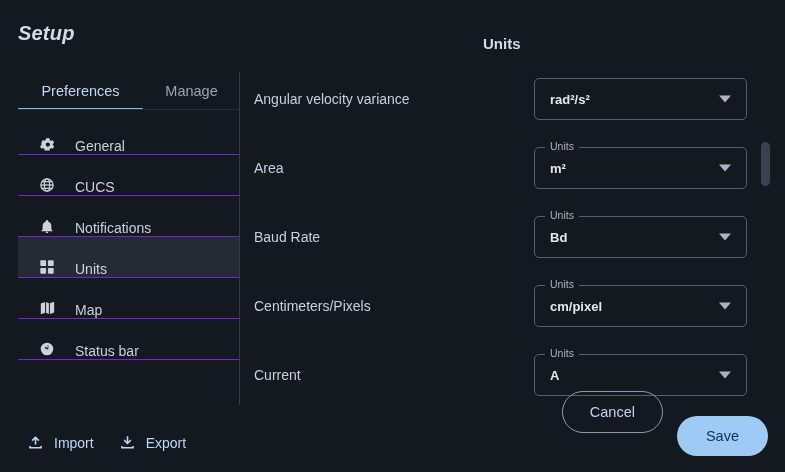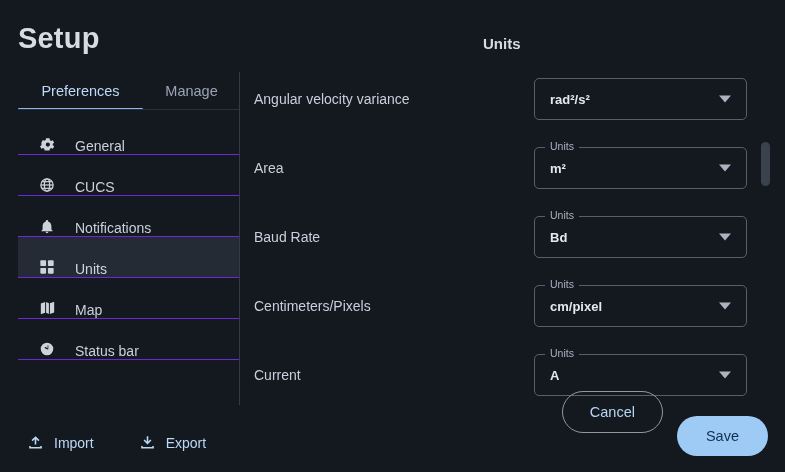--- a/index.html
+++ b/index.html
@@ -13,24 +13,25 @@
     position: relative;
     width: 785px; height: 472px;
     background: #14181f;
     color: #dfe3ea;
   }
 
   
   .title {
     position: absolute;
     left: 18px; top: 22px;
-    font-size: 29px;
+    font-size: 20px;
     font-weight: bold;
     color: #d6dbe4;
     letter-spacing: .2px;
+    font-style: italic;
   }
 
   
   .section-header {
     position: absolute;
     left: 483px; top: 35px;
     font-size: 15px;
     font-weight: bold;
     color: #d6dbe4;
   }
@@ -193,21 +194,21 @@
     border-radius: 5px;
     cursor: pointer;
   }
 
   
   .action-left {
     position: absolute;
     left: 26px; bottom: 20px;
     display: flex;
     align-items: center;
-    gap: 44px;
+    gap: 24px;
   }
   .text-btn {
     display: flex;
     align-items: center;
     gap: 9px;
     color: #bcd8f8;
     font-size: 14px;
     cursor: pointer;
   }
   .text-btn svg { display: block; }

